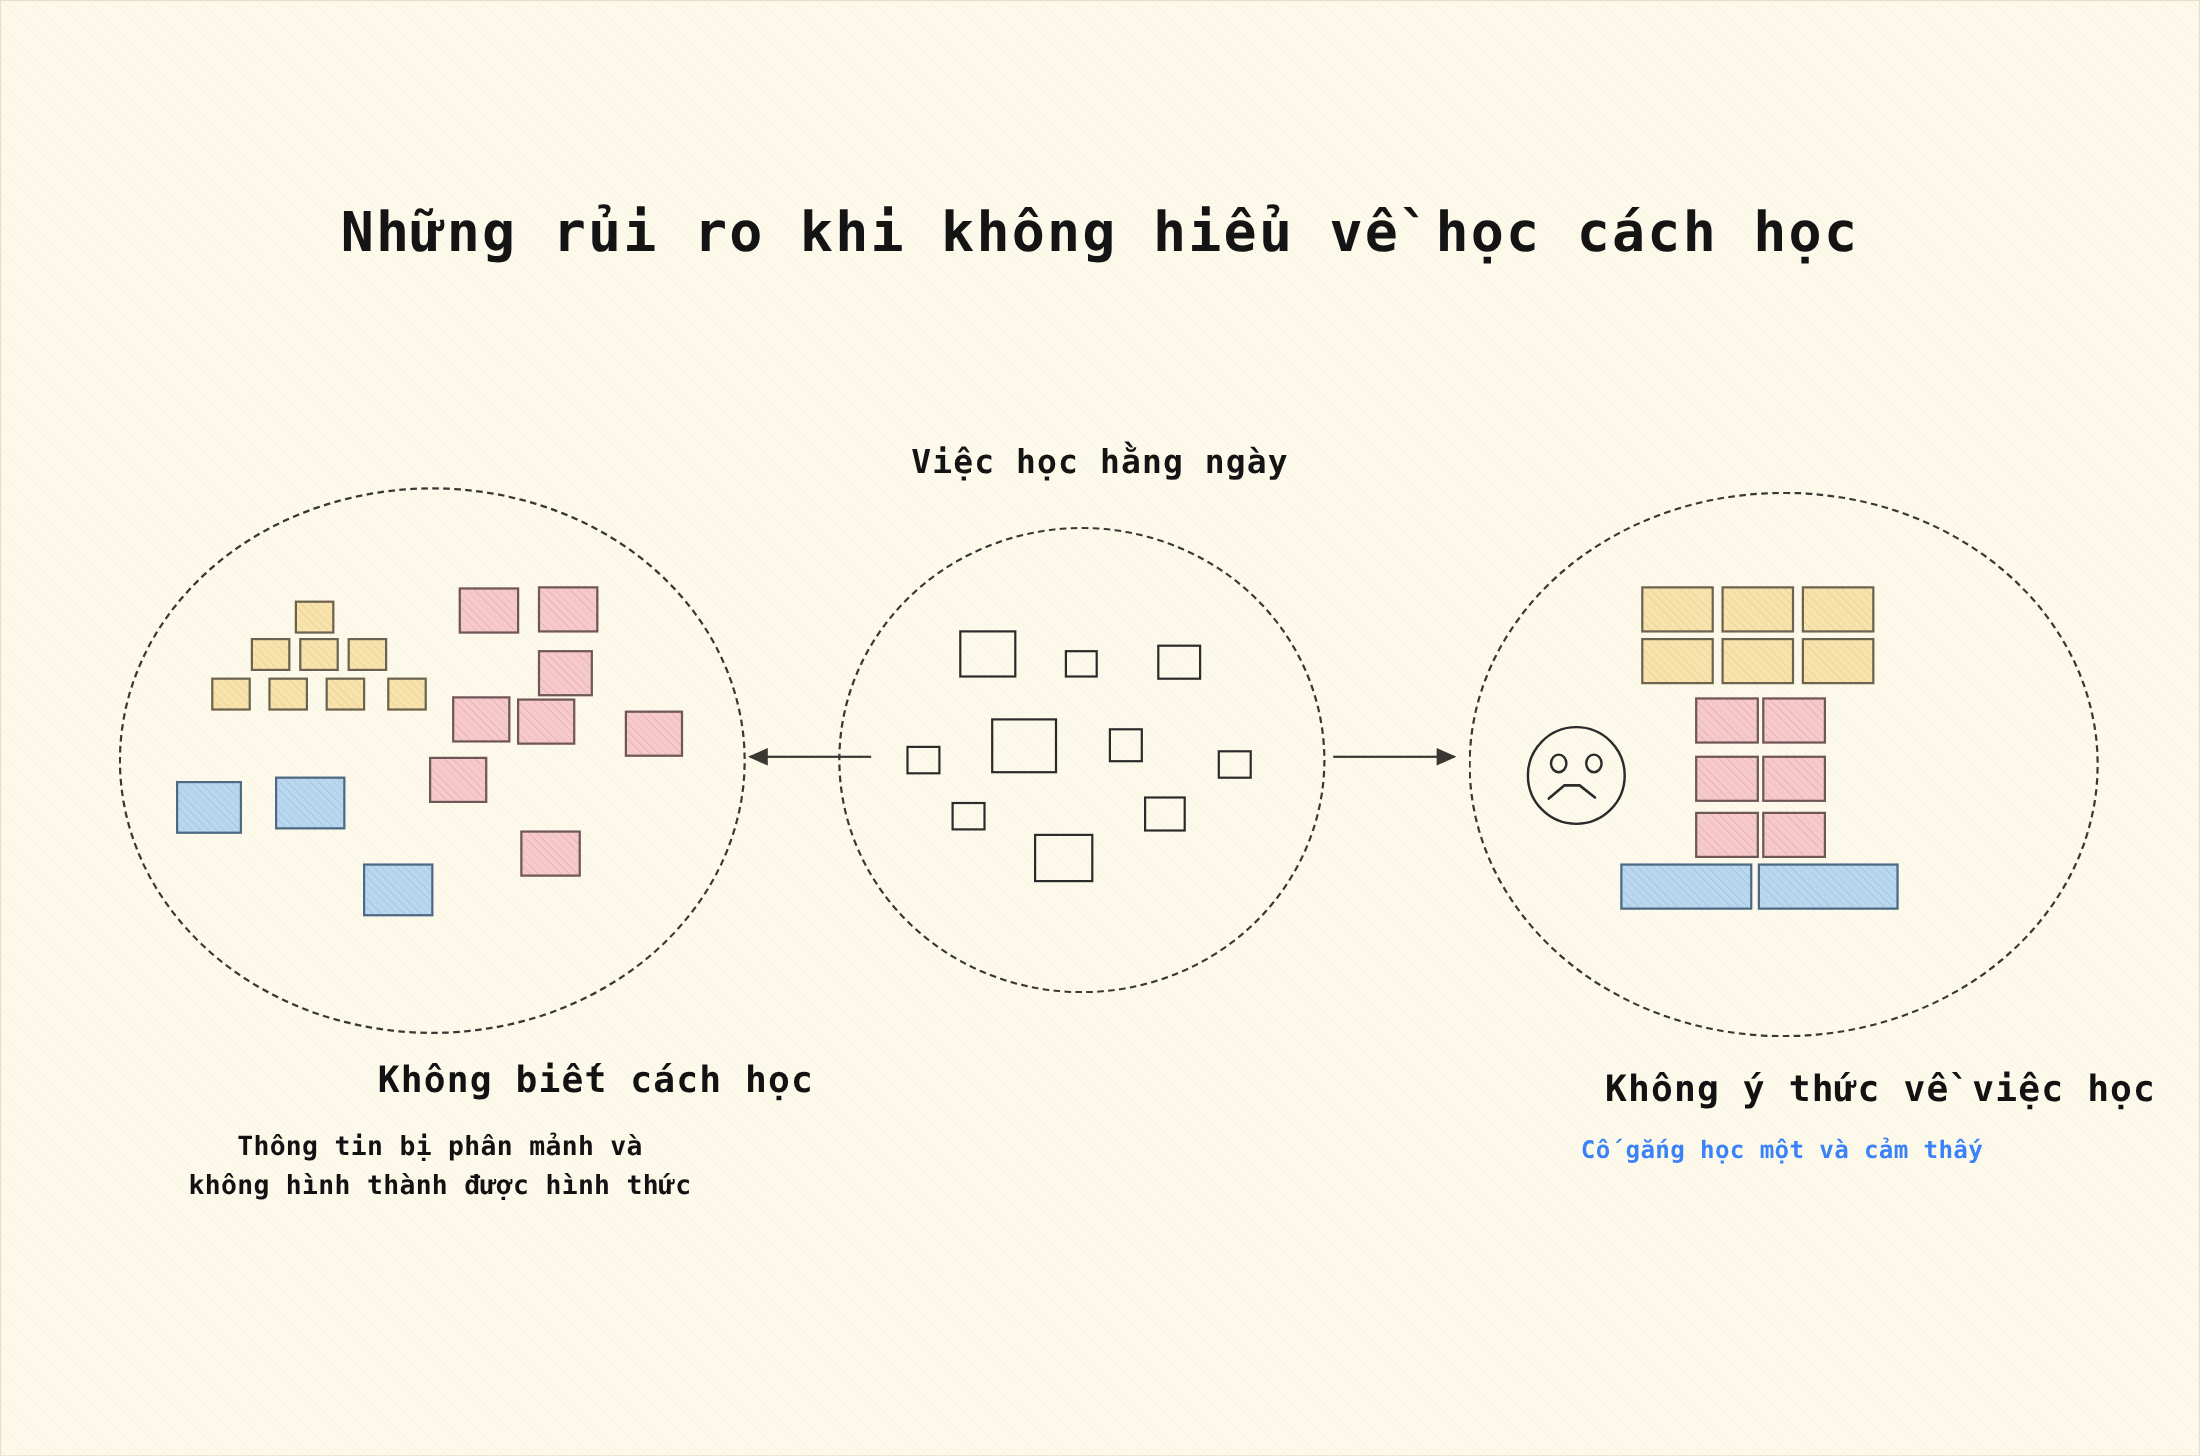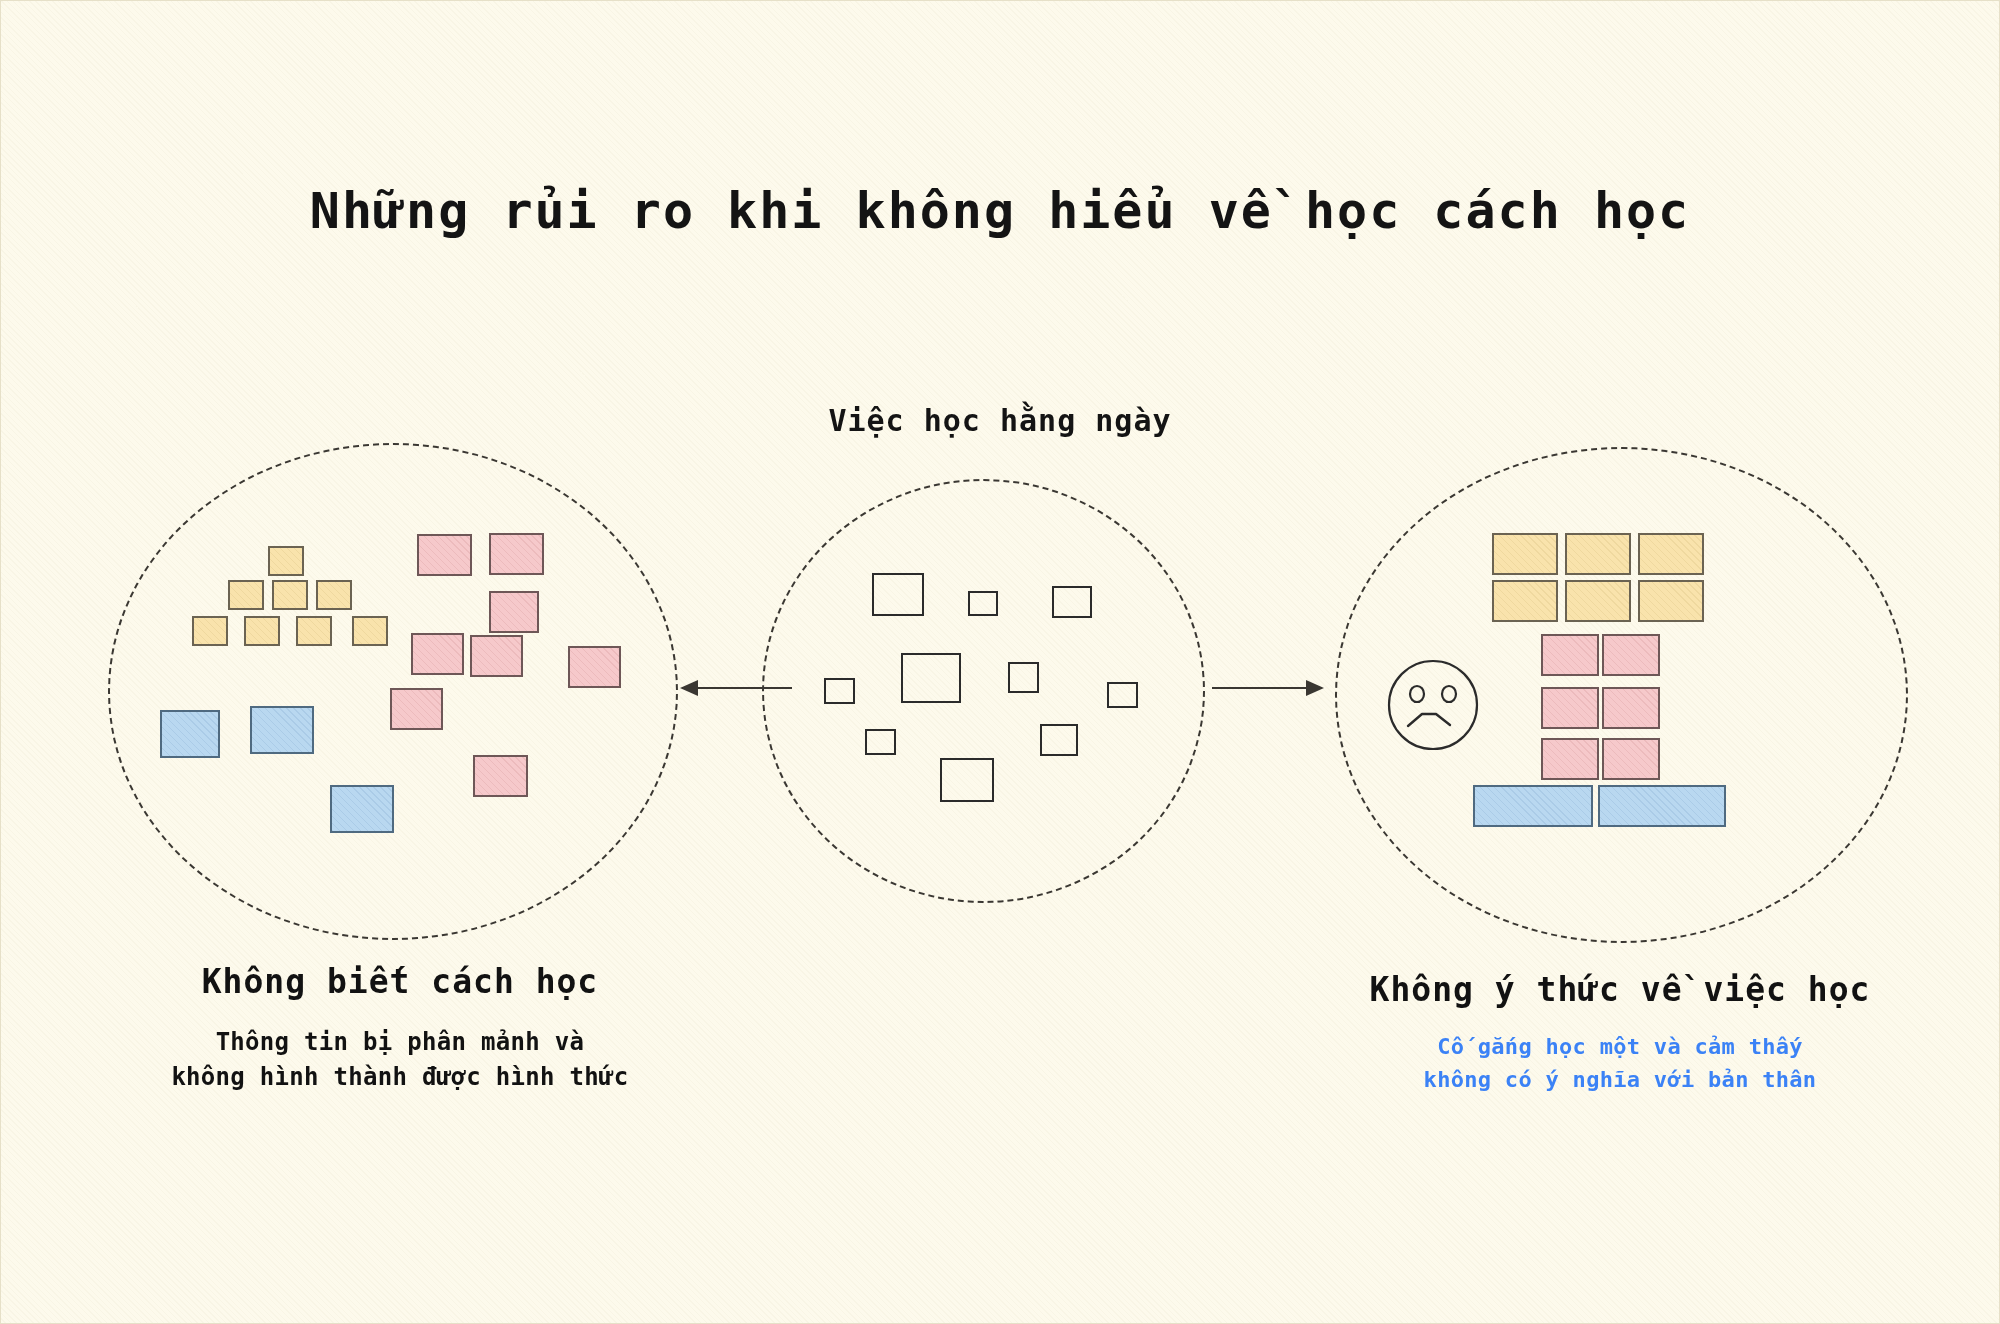--- a/index.html
+++ b/index.html
@@ -105,21 +105,21 @@
     border-top: 8px solid transparent;
     border-bottom: 8px solid transparent;
   }
   .arrow.left::after  { left: -2px;  border-right: 18px solid #3a3732; }
   .arrow.right::after { right: -2px; border-left: 18px solid #3a3732; }
 
   .sad-face { position: absolute; }
 
   .caption-title {
     position: absolute;
-    text-align: center;
+    text-align: right;
     font-size: 33px;
     font-weight: 700;
     color: #121212;
     letter-spacing: 1px;
     white-space: nowrap;
   }
   .caption-sub {
     position: absolute;
     text-align: center;
     font-size: 24px;
@@ -217,16 +217,15 @@
 
   <div class="caption-title" style="left:60px; top:962px; width:680px;">Không biết cách học</div>
   <div class="caption-sub" style="left:40px; top:1025px; width:720px;">
     <span class="sub-line">Thông tin bị phân mảnh và</span>
     <span class="sub-line">không hình thành được hình thức</span>
   </div>
 
   <div class="caption-title" style="left:1280px; top:970px; width:680px;">Không ý thức về việc học</div>
   <div class="caption-sub-right" style="left:1280px; top:1030px; width:680px;">
     <span class="sub-line">Cố gắng học một và cảm thấy</span>
-    <span class="sub-line">không có ý nghĩa với bản thân</span>
   </div>
 
 </div>
 
 </body></html>

